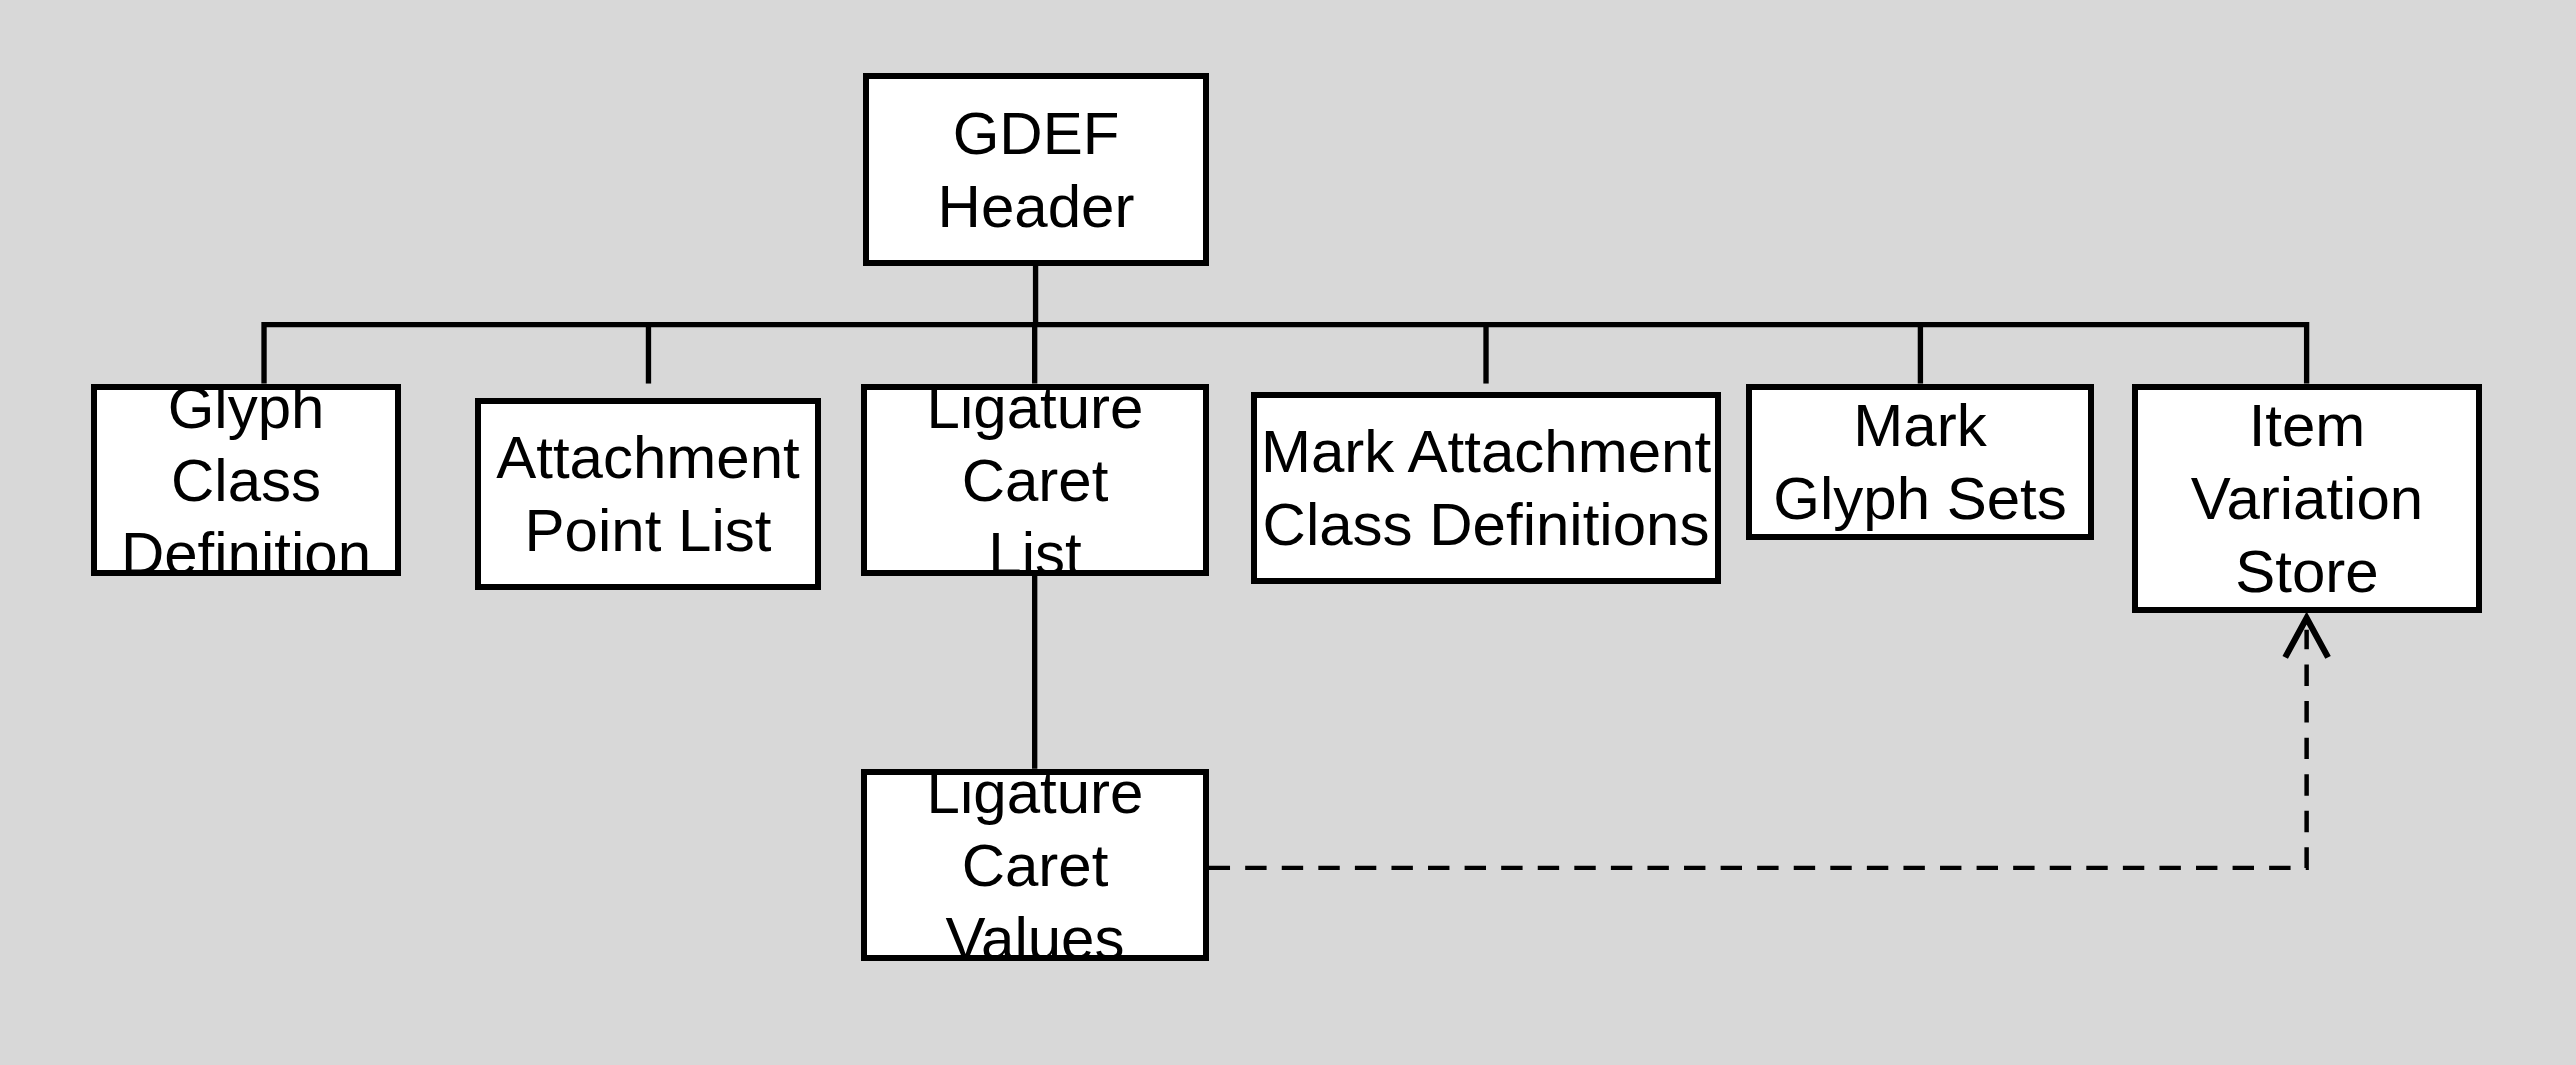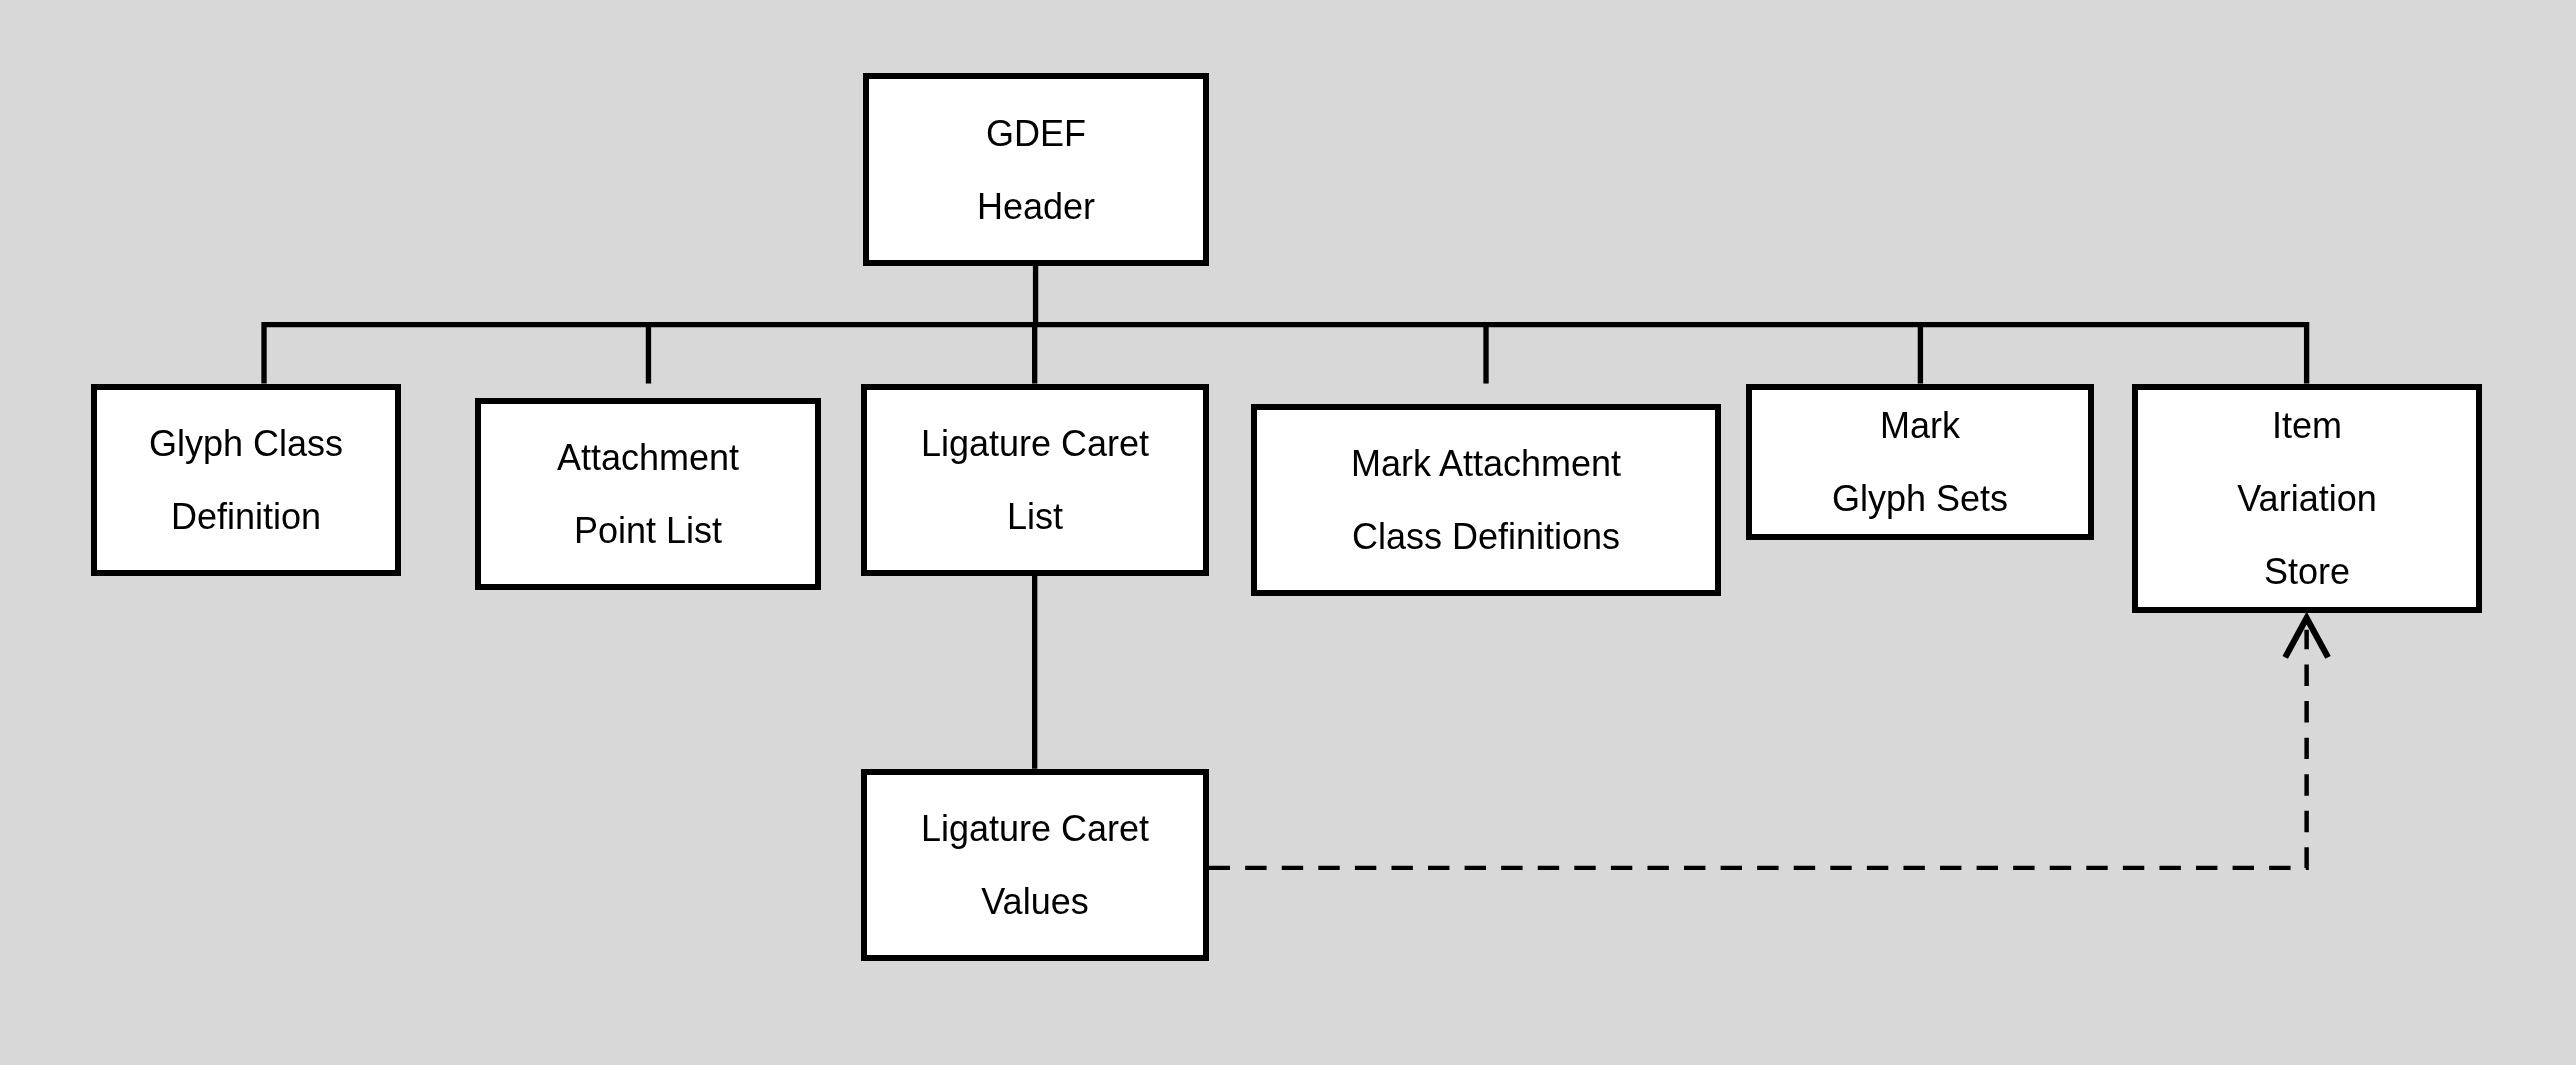--- a/index.html
+++ b/index.html
@@ -25,30 +25,30 @@
     position: absolute;
     box-sizing: border-box;
     background: #ffffff;
     border: 6.2px solid #000000;
     color: #000000;
     display: flex;
     align-items: center;
     justify-content: center;
     text-align: center;
     white-space: pre-line;
-    font-size: 36px;
+    font-size: 60px;
     line-height: 73px;
     font-weight: 400;
   }
   
   #node-gdef-header            { left: 863px;  top: 73px;  width: 346px; height: 193px; }
   #node-glyph-class-definition { left: 91px;  top: 384px; width: 310px; height: 192px; }
   #node-attachment-point-list  { left: 475px;  top: 384px; width: 346px; height: 192px; margin-top: 14px; }
   #node-ligature-caret-list    { left: 861px;  top: 384px; width: 348px; height: 192px; }
-  #node-mark-attachment-class  { left: 1251px; top: 404px; width: 470px; height: 192px; }
+  #node-mark-attachment-class  { left: 1251px; top: 392px; width: 470px; height: 192px; }
   #node-mark-glyph-sets        { left: 1746px; top: 384px; width: 348px; height: 156px; }
   #node-item-variation-store   { left: 2132px; top: 384px; width: 350px; height: 229px; text-align: center; }
   #node-ligature-caret-values  { left: 861px;  top: 769px; width: 348px; height: 192px; }
 
   .wire-solid {
     stroke: #000000;
     stroke-width: 6;
     fill: none;
   }
   .wire-dashed {

